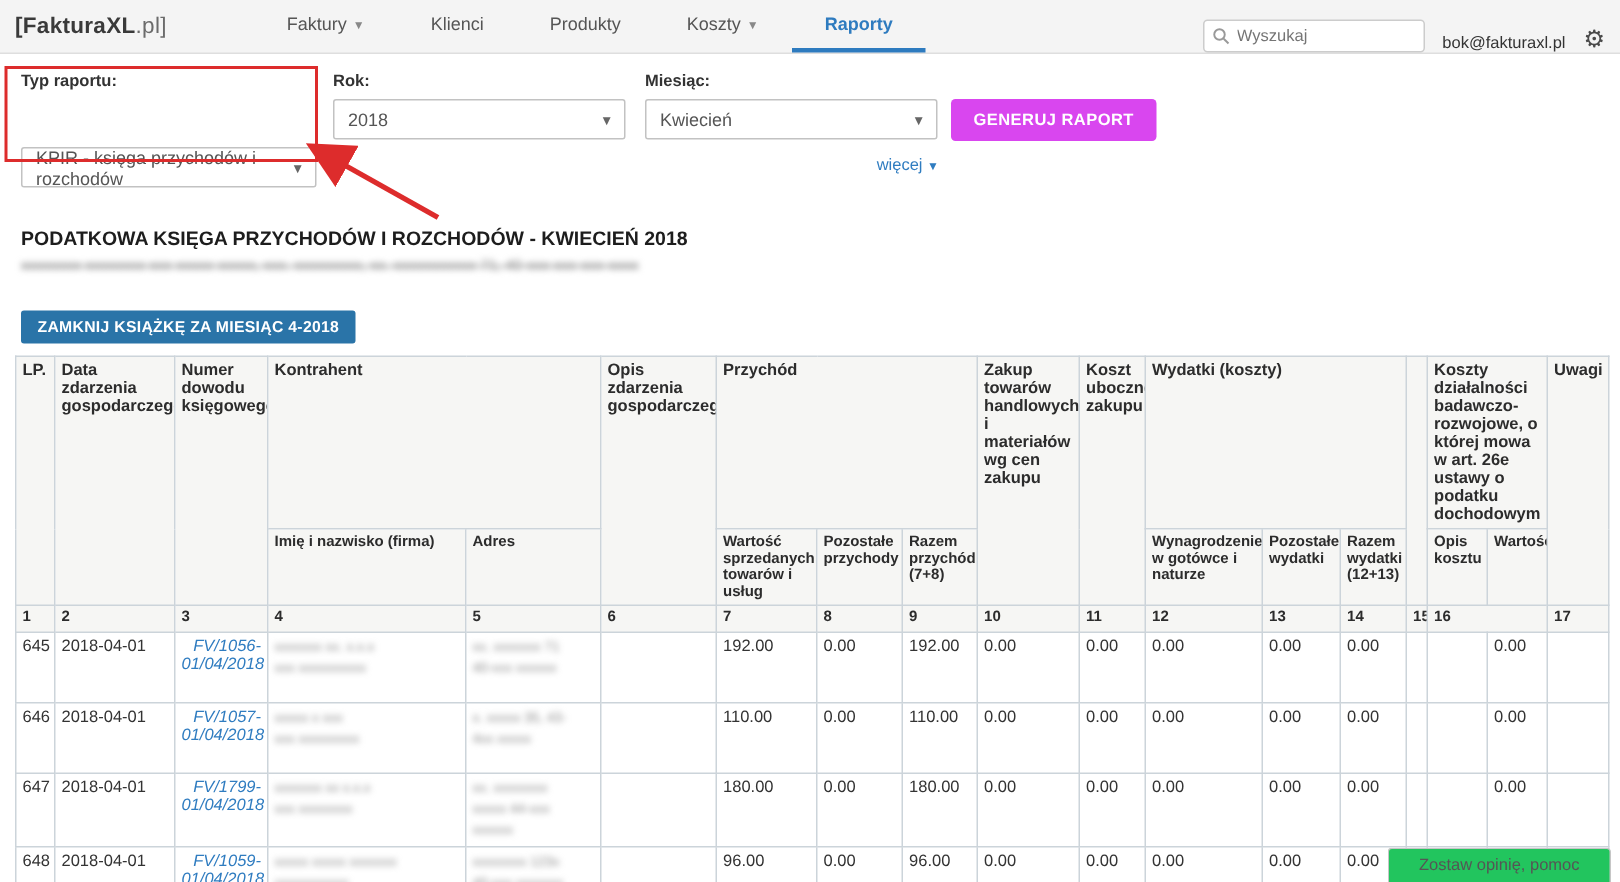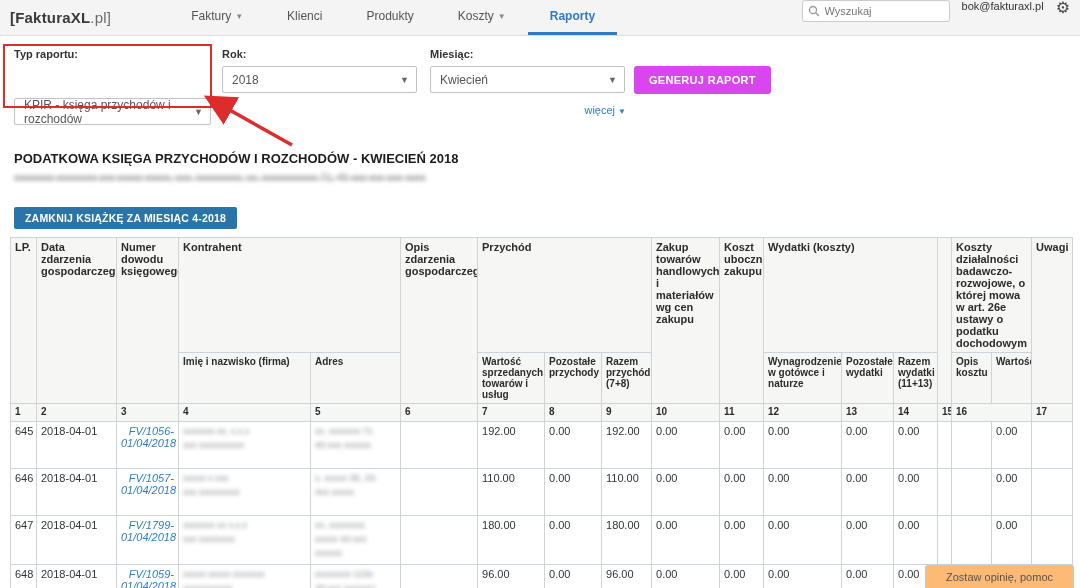--- a/index.html
+++ b/index.html
@@ -7,21 +7,21 @@
   .page { position:relative; width:1080px; height:588px; background:#fff; overflow:hidden; margin:0 auto; }
 
   
   .navbar { height:36px; background:#f4f4f4; border-bottom:1px solid #dedede; display:flex; align-items:stretch; padding:0 10px; }
   .logo { display:flex; align-items:center; font-size:15px; font-weight:bold; color:#3a3a3a; letter-spacing:.2px; }
   .logo .suffix { font-weight:normal; color:#6b6b6b; }
   .nav-menu { display:flex; margin-left:58px; }
   .nav-item { padding:0 22px; font-size:12px; color:#555; display:flex; align-items:center; cursor:pointer; border-bottom:3px solid transparent; }
   .nav-item.active { color:#2e7bbf; border-bottom-color:#2e7bbf; font-weight:bold; }
   .nav-item .caret { font-size:8px; color:#888; margin-left:4px; }
-  .nav-right { margin-left:auto; display:flex; align-items:flex-start; gap:12px; }
+  .nav-right { margin-left:auto; display:flex; align-items:flex-end; gap:12px; }
   .search-box { position:relative; width:148px; }
   .search-box svg { position:absolute; left:6px; top:5px; }
   .search-box input { width:100%; height:22px; border:1px solid #ccc; border-radius:3px; padding:0 6px 0 22px; font-size:11px; color:#444; background:#fff; font-family:"Liberation Sans", sans-serif; }
   .account-email { font-size:11px; color:#333; }
   .gear { font-size:16px; color:#4a4a4a; cursor:pointer; line-height:1; }
 
   
   .filters { position:relative; padding:12px 14px 0; display:flex; align-items:flex-start; }
   .filter-group { display:flex; flex-direction:column; }
   .filter-label { font-size:11px; font-weight:bold; color:#333; margin-bottom:6px; }
@@ -47,21 +47,21 @@
   tr.sh-row { height:50px; }
   tr.sh-row th { font-size:10px; }
   tr.num-row { height:18px; }
   tr.num-row th { font-size:10px; padding:2px 4px; }
   table.kpir tbody tr { height:47px; }
   table.kpir tbody td { font-size:11px; color:#333; background:#fff; }
   .doc-link { color:#2f7cc0; text-align:right; cursor:pointer; text-decoration:none; display:block; font-size:11px;font-style:italic; }
   td .redacted-line { font-size:9px; line-height:1.55; text-decoration:none; }
 
   
-  .feedback-tab { position:absolute; right:6px; bottom:0; background:#fdba74; border:1px solid #c6c6c6; border-bottom:none; border-radius:3px 3px 0 0; padding:5px 20px; font-size:11px; color:#555; z-index:6; cursor:pointer; }
+  .feedback-tab { position:absolute; right:6px; bottom:0; background:#22c55e; border:1px solid #c6c6c6; border-bottom:none; border-radius:3px 3px 0 0; padding:5px 20px; font-size:11px; color:#555; z-index:6; cursor:pointer; }
 
   
   .annotation-box { position:absolute; left:3px; top:44px; width:209px; height:64px; border:2px solid #dd2c2c; z-index:10; pointer-events:none; }
   .annotation-arrow { position:absolute; left:192px; top:88px; z-index:10; pointer-events:none; }
 </style>
 </head>
 <body>
 
 <div class="page">
 
@@ -162,21 +162,21 @@
           <th rowspan="2">Uwagi</th>
         </tr>
         <tr class="sh-row">
           <th>Imię i nazwisko (firma)</th>
           <th>Adres</th>
           <th>Wartość sprzedanych towarów i usług</th>
           <th>Pozostałe przychody</th>
           <th>Razem przychód (7+8)</th>
           <th>Wynagrodzenie w gotówce i naturze</th>
           <th>Pozostałe wydatki</th>
-          <th>Razem wydatki (11+13)</th>
+          <th>Razem wydatki (12+13)</th>
           <th>Opis kosztu</th>
           <th>Wartość</th>
         </tr>
         <tr class="num-row">
           <th>1</th>
           <th>2</th>
           <th>3</th>
           <th>4</th>
           <th>5</th>
           <th>6</th>

